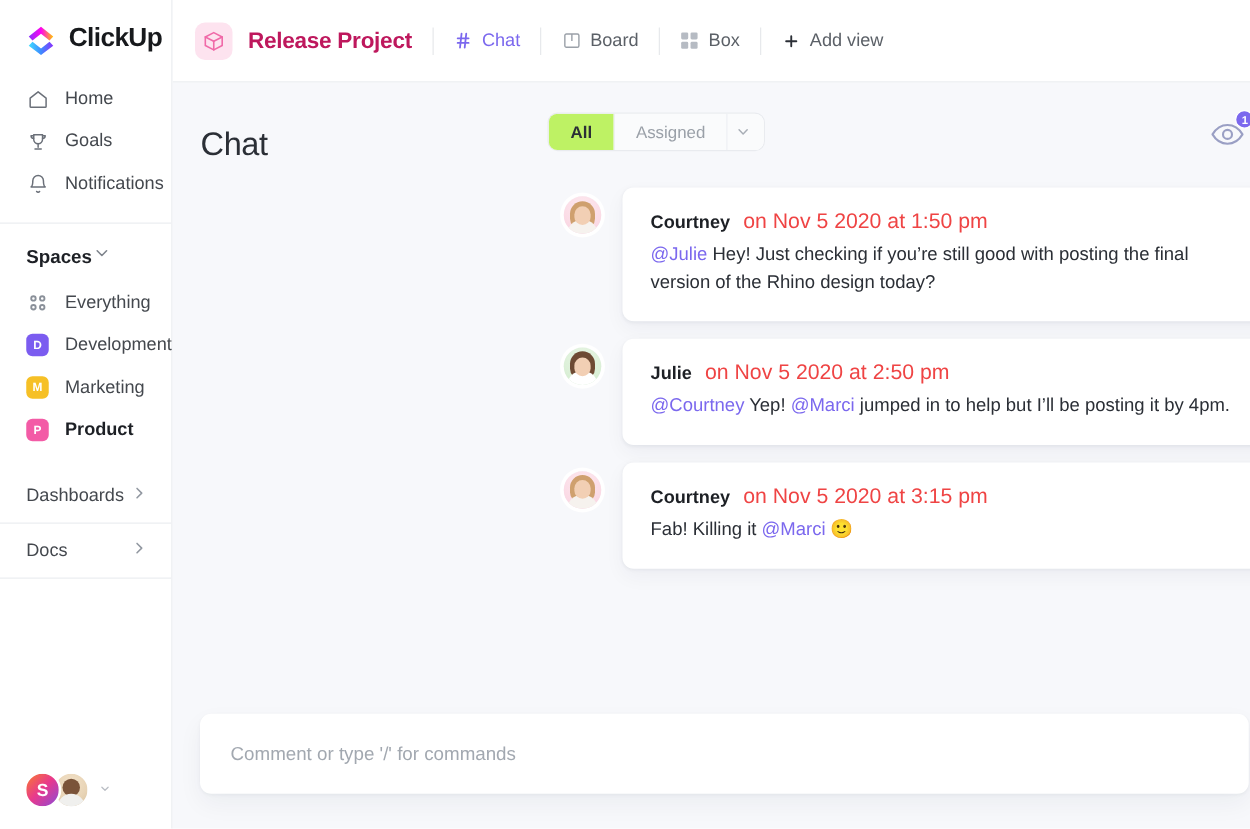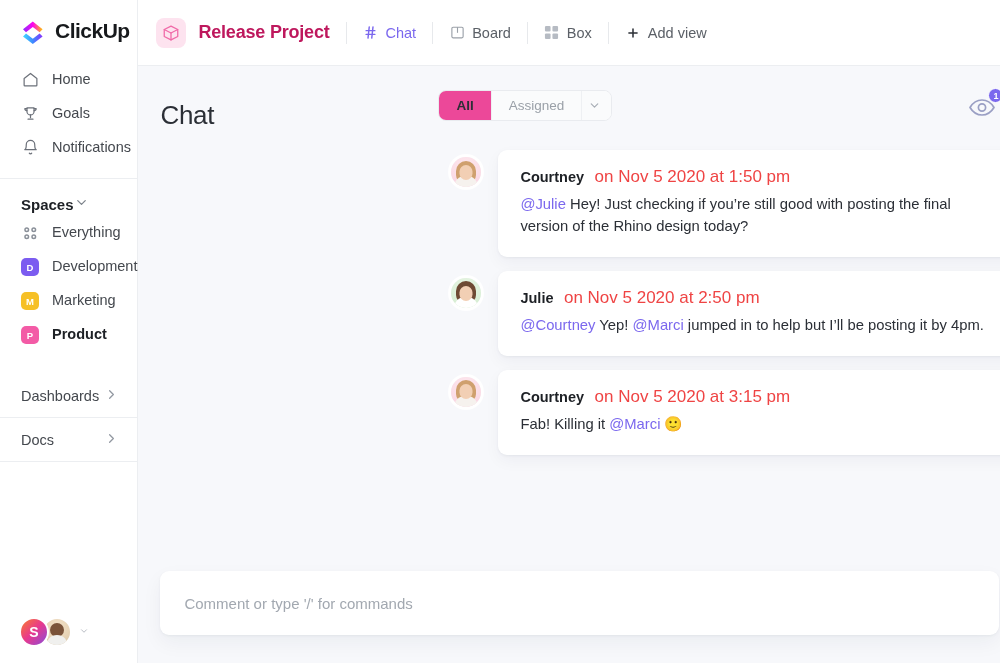--- a/index.html
+++ b/index.html
@@ -40,21 +40,21 @@
 
   .divider { height: 1px; background: #eceef1; margin: 4px 0 0 0; }
 
   .section-head {
     display: flex; align-items: center; justify-content: flex-start;
     padding: 16px 18px 10px 21px;
   }
   .section-title { font-size: 15px; font-weight: bold; color: #1d2025; }
 
   .space-item {
-    display: flex; gap: 13px;
+    display: flex; align-items: center; gap: 13px;
     height: 34px; padding-left: 21px;
     font-size: 14.5px; color: #44484e; cursor: pointer;
   }
   .space-item.active .space-label { font-weight: bold; color: #1d2025; }
   .space-badge {
     width: 18px; height: 18px; border-radius: 5px;
     display: flex; align-items: center; justify-content: center;
     color: #fff; font-size: 9.5px; font-weight: bold;
     flex: 0 0 18px;
   }
@@ -134,21 +134,21 @@
   .seg {
     position: absolute; left: 300px; top: 24px;
     display: flex; align-items: stretch;
     background: #fff; border: 1px solid #e9ebef; border-radius: 8px;
     height: 31px; overflow: hidden;
   }
   .seg-item {
     display: flex; align-items: center; padding: 0 17px;
     font-size: 13.5px; cursor: pointer;
   }
-  .seg-item.active { color: #2b2f36; font-weight: bold; background:#ec4899; }
+  .seg-item.active { color: #2b2f36; font-weight: bold; background:#bef264; }
   .seg-item.inactive { color: #9aa0a8; background: #fafbfc; border-left: 1px solid #eef0f3;}
   .seg-caret {
     display:flex; align-items:center; padding: 0 10px 0 6px;
     background:#fafbfc; border-left: 1px solid #eef0f3; color:#a8aeb6; cursor:pointer;
   }
   .watchers {
     position: absolute; right: 22px; top: 26px;
     width: 34px; height: 30px; cursor: pointer;
   }
   .watch-badge {

